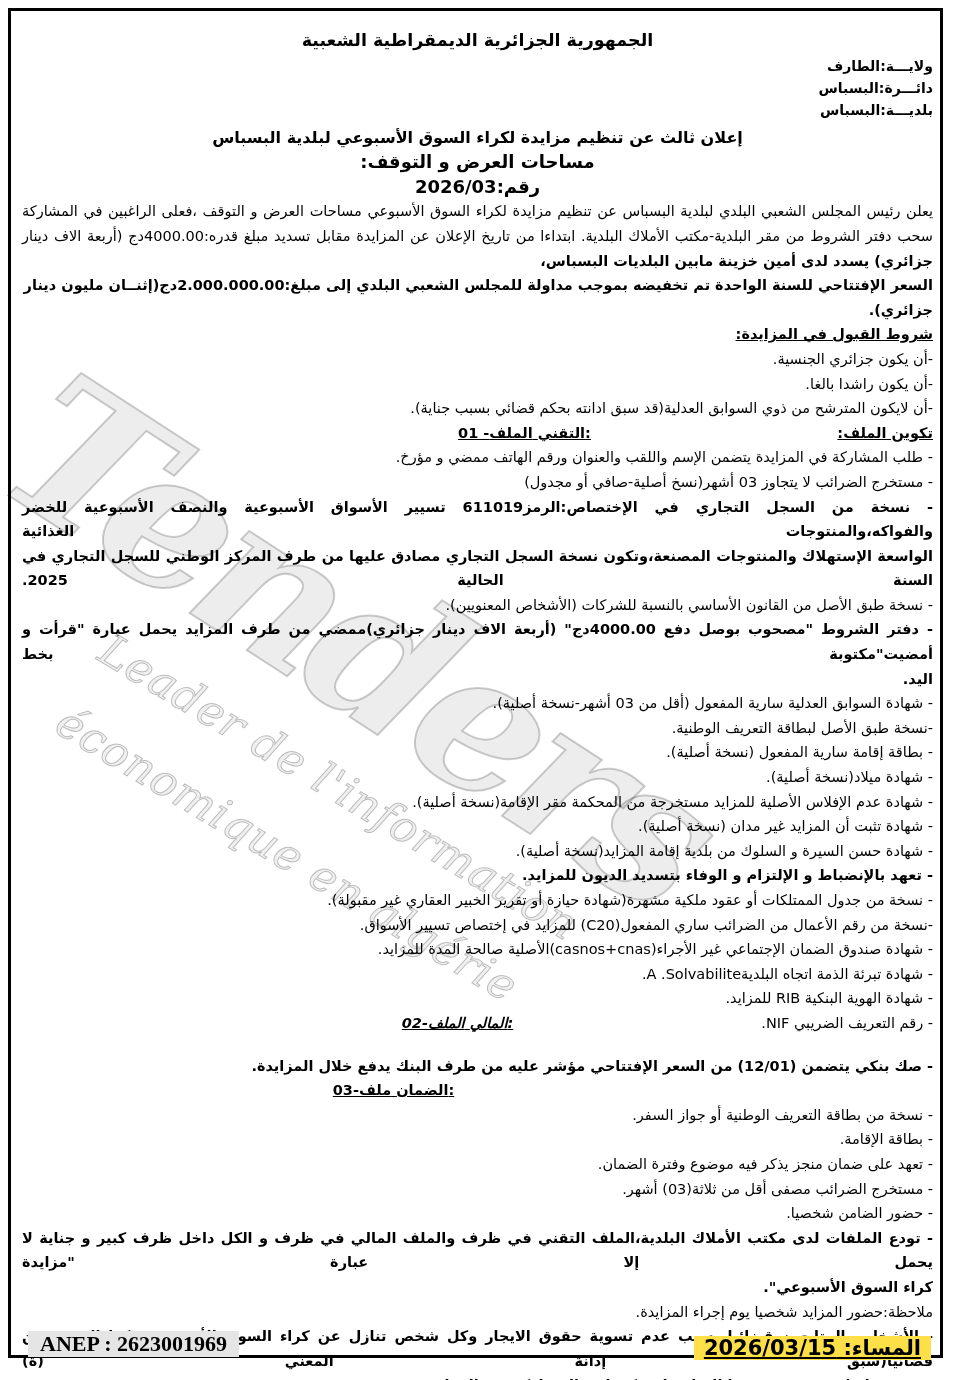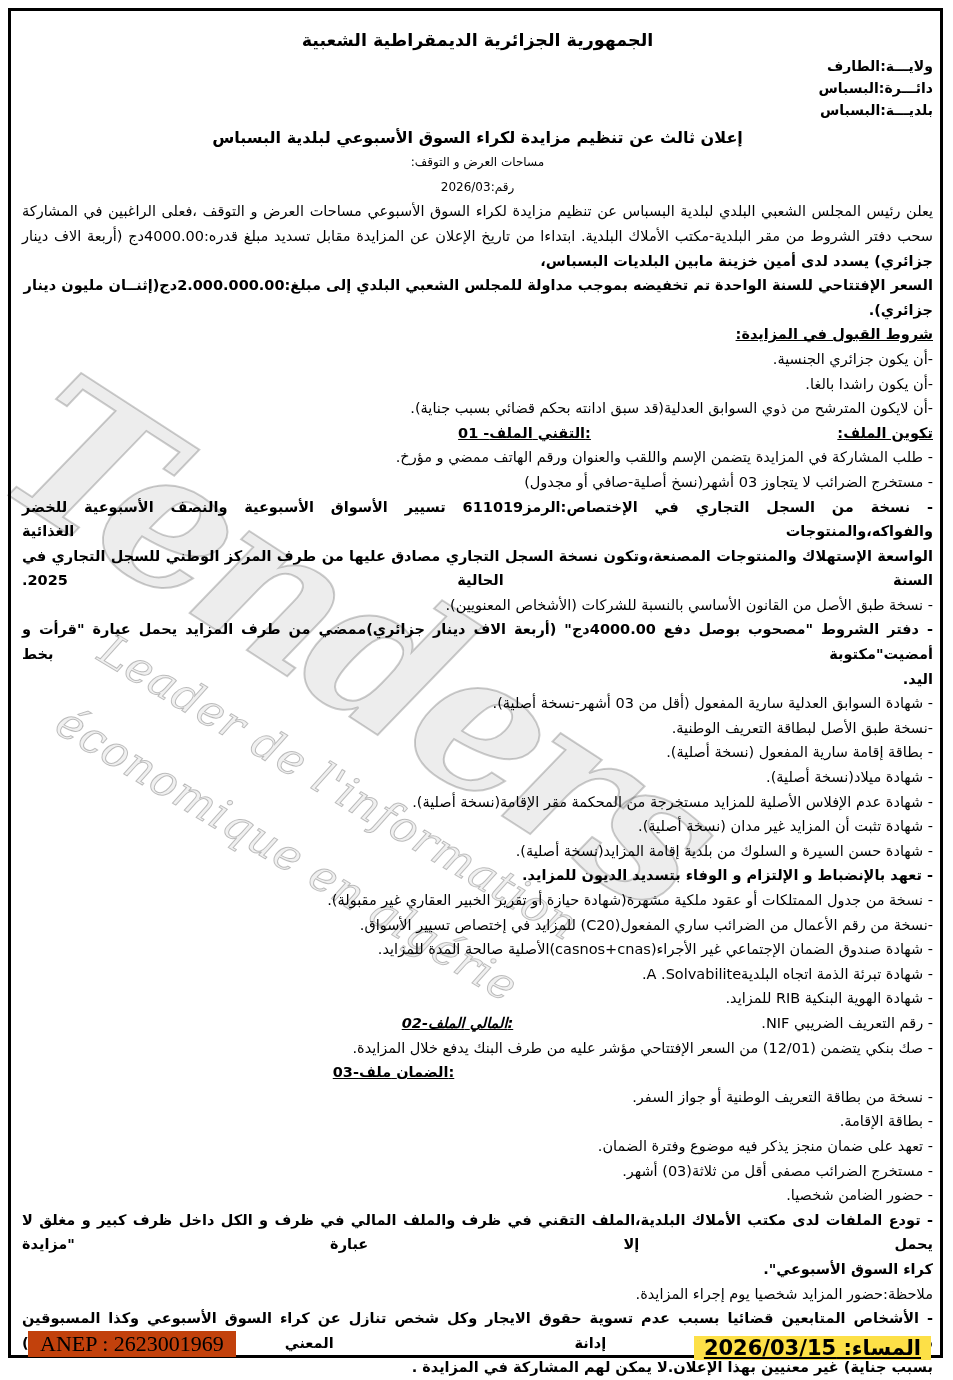--- a/index.html
+++ b/index.html
@@ -22,31 +22,31 @@
   
   .content{position:absolute;left:22px;top:28px;right:20px;z-index:2;
            direction:rtl;font-size:14.5px;line-height:24.6px;text-align:right;}
   .center{text-align:center;}
   .b{font-weight:bold;}
   .u{text-decoration:underline;}
   .just{text-align:justify;text-align-last:justify;}
   .t1{font-size:17.5px;font-weight:bold;margin-bottom:2px;}
   .hdr-right{font-size:14px;font-weight:bold;line-height:22px;}
   .t2{font-size:16px;font-weight:bold;margin-top:5px;}
-  .t3{font-size:12px;font-weight:normal;}
+  .t3{font-size:18px;font-weight:bold;}
   .rowrel{position:relative;}
   .centerabs{position:absolute;left:50%;transform:translateX(-50%);white-space:nowrap;margin-left:47px;}
   .centerabs2{position:absolute;left:calc(50% - 20px);transform:translateX(-50%);white-space:nowrap;font-style:italic;}
   .numhead{direction:ltr;unicode-bidi:isolate;}
   .ghead{text-align:center;}
   .ghead .numhead{position:relative;left:-95px;display:inline-block;margin-left:22px;}
-  .gap6{margin-top:0;}
+  .gap6{margin-top:18px;font-weight:bold;}
   
-  .f-left{position:absolute;left:28px;top:1331px;z-index:3;background:#c2410c;
-          font-family:"Liberation Serif",serif;font-weight:normal;font-size:22px;
+  .f-left{position:absolute;left:28px;top:1331px;z-index:3;background:#e5e5e5;
+          font-family:"Liberation Serif",serif;font-weight:bold;font-size:22px;
           padding:0 12px;white-space:nowrap;}
   .f-right{position:absolute;right:22px;top:1336px;z-index:3;background:#fde047;
            direction:rtl;font-weight:bold;font-size:21px;padding:0 10px;white-space:nowrap;text-decoration:underline;}
 </style>
 </head>
 <body>
 
 <div class="page">
   <div class="wm-logo">Tenders</div>
   <div class="wm-text">
@@ -114,21 +114,21 @@
     <div class="ghead">
       <span class="b u numhead">03-‎ملف ‎الضمان‎:</span>
     </div>
 
     <div>- نسخة من بطاقة التعريف الوطنية أو جواز السفر.</div>
     <div>- بطاقة الإقامة.</div>
     <div>- تعهد على ضمان منجز يذكر فيه موضوع وفترة الضمان.</div>
     <div>- مستخرج الضرائب مصفى أقل من ثلاثة(03) أشهر.</div>
     <div>- حضور الضامن شخصيا.</div>
 
-    <div class="b just">- تودع الملفات لدى مكتب الأملاك البلدية،الملف التقني في ظرف والملف المالي في ظرف و الكل داخل ظرف كبير و مغلق لا يحمل إلا عبارة "مزايدة</div>
+    <div class="b just">- تودع الملفات لدى مكتب الأملاك البلدية،الملف التقني في ظرف والملف المالي في ظرف و الكل داخل ظرف كبير و جناية لا يحمل إلا عبارة "مزايدة</div>
     <div class="b">كراء السوق الأسبوعي".</div>
     <div>ملاحظة:حضور المزايد شخصيا يوم إجراء المزايدة.</div>
     <div class="b just">- الأشخاص المتابعين قضائيا بسبب عدم تسوية حقوق الايجار وكل شخص تنازل عن كراء السوق الأسبوعي وكذا المسبوقين قضائيا(سبق إدانة المعني (ة)</div>
     <div class="b">بسبب جناية) غير معنيين بهذا الإعلان.لا يمكن لهم المشاركة في المزايدة .</div>
     
     
   </div>
 
   <div class="f-left">ANEP : 2623001969</div>
   <div class="f-right">المساء: 2026/03/15</div>

